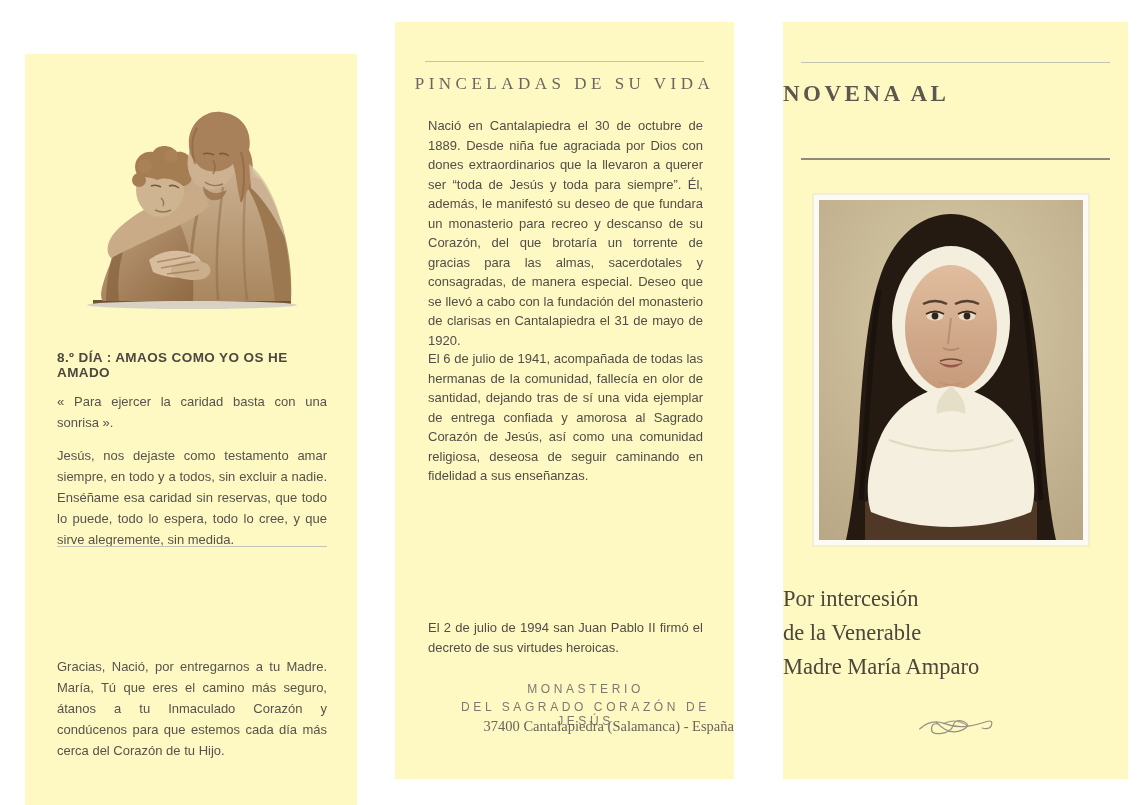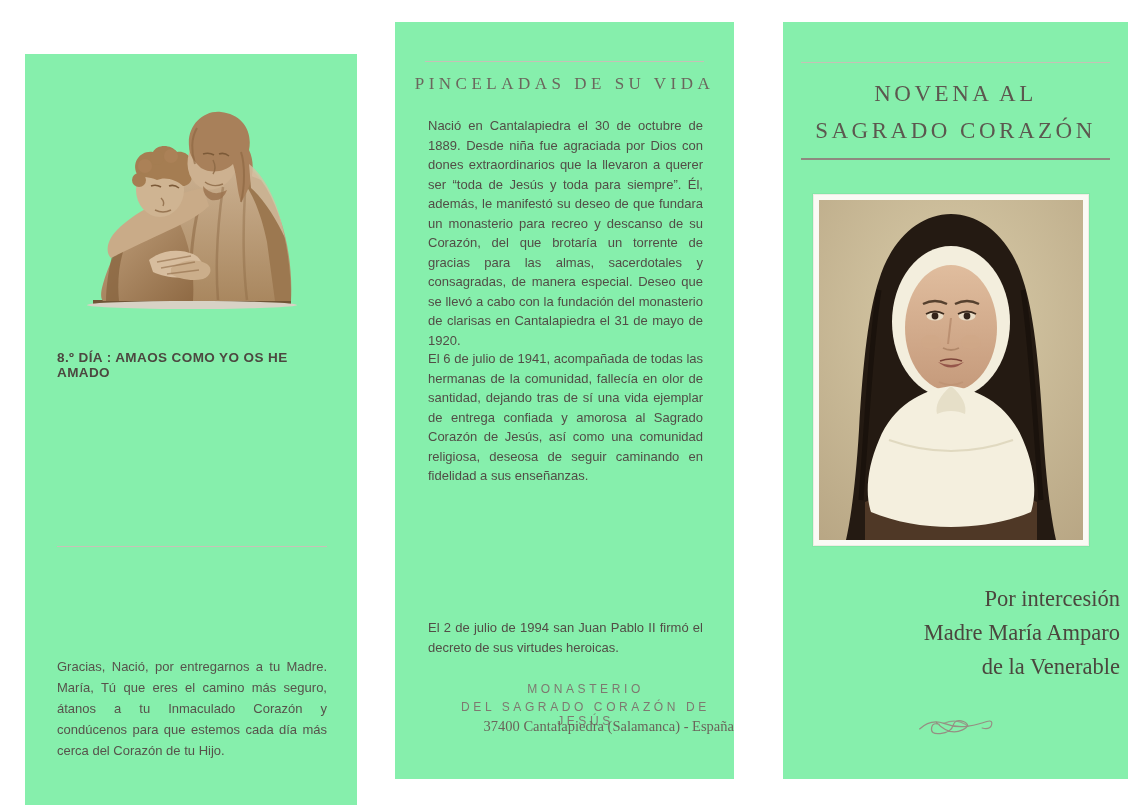--- a/index.html
+++ b/index.html
@@ -4,21 +4,21 @@
 <style>
   * { margin:0; padding:0; box-sizing:border-box; }
   html,body { background:#ffffff; }
   .page {
     position:relative; width:1140px; height:805px;
     background:#ffffff; overflow:hidden;
     font-family:"Liberation Sans", sans-serif;
   }
   .panel {
     position:absolute; top:22px; height:757px;
-    background:#86efac;
+    background:#fef9c3;
   }
   #panel-left  { left:25px;  width:332px;margin-top:32px; }
   #panel-mid   { left:395px; width:339px; }
   #panel-right { left:783px; width:345px; }
 
   
   .sculpture-wrap { position:absolute; left:28px; top:48px; width:276px; height:216px; }
   .day-heading {
     position:absolute; left:32px; right:30px;
     font-size:13.5px; font-weight:600; letter-spacing:.4px;
@@ -51,33 +51,33 @@
     font-size:12px; letter-spacing:3.6px; color:#7e7970;margin-left:42px;
   }
   .foot-serif {
     position:absolute; left:0; right:0; text-align:right;
     font-family:"Liberation Serif", serif;
     font-size:14.5px; color:#6a645a;
   }
 
   
   .cover-title {
-    position:absolute; left:0; right:0; top:53px; text-align:center;
-    font-family:"Liberation Serif", serif;
-    font-size:23px; letter-spacing:3.5px; line-height:37px; color:#5c574f;
+    position:absolute; left:0; right:0; top:53px; text-align:left;
+    font-family:"Liberation Serif", serif;
+    font-size:23px; letter-spacing:3.5px; line-height:37px; color:#5c574f;font-weight:bold;
   }
   .rule-dark { position:absolute; left:18px; right:18px; top:136px; height:0; border-top:2.5px solid #8e897f; }
   .photo-frame {
     position:absolute; left:30px; top:172px; width:276px; height:352px;
     background:#fbfaf5; border:1px solid #efece4;
     box-shadow:0 0 0 1px rgba(0,0,0,.03);
     padding:5px;
   }
   .cover-caption {
-    position:absolute; left:0; right:8px; top:560px; text-align:right;
+    position:absolute; left:0; right:8px; top:560px; text-align:left;
     font-family:"Liberation Serif", serif;
     font-size:22.5px; line-height:34px; color:#4b463e;
   }
   .flourish-wrap { position:absolute; left:0; right:0; top:692px; text-align:center; }
 </style>
 </head>
 <body>
 
 <div class="page">
 
@@ -130,20 +130,22 @@
         <path d="M150 52 Q156 50 161 53 M166 52 Q171 50 176 54" stroke="#7c5a38" stroke-width="1.6" fill="none"></path>
         <path d="M160 58 Q164 66 160 72 M152 80 Q160 86 170 82" stroke="#8a6644" stroke-width="1.4" fill="none" opacity=".8"></path>
 
         <path d="M150 84 Q160 96 174 88 Q170 100 158 98 Q150 94 150 84 Z" fill="#9c7450" opacity=".85"></path>
 
         <path d="M196 62 C214 76 226 104 232 136 C224 118 210 96 198 86 Z" fill="#d6c0a2" opacity=".8"></path>
       </svg>
     </div>
 
     <div class="day-heading" style="top:296px">8.º DÍA :  AMAOS COMO YO OS HE AMADO</div>
+    <div class="quote" style="top:337px">« Para ejercer la caridad basta con una sonrisa ».</div>
+    <div class="prayer" style="top:391px">Jesús, nos dejaste como testamento amar siempre, en todo y a todos, sin excluir a nadie. Enséñame esa caridad sin reservas, que todo lo puede, todo lo espera, todo lo cree, y que sirve alegremente, sin medida.</div>
 
     <div class="divider" style="top:492px"></div>
 
     <div class="prayer" style="top:602px">Gracias, Nació, por entregarnos a tu Madre. María, Tú que eres el camino más seguro, átanos a tu Inmaculado Corazón y condúcenos para que estemos cada día más cerca del Corazón de tu Hijo.</div>
   </div>
 
   <div class="panel" id="panel-mid">
     <div class="rule-light" style="left:30px; right:30px; top:39px"></div>
     <div class="mid-title" style="top:52px">PINCELADAS DE SU VIDA</div>
 
@@ -153,21 +155,20 @@
 
     <div class="foot-caps" style="top:660px">MONASTERIO</div>
     <div class="foot-caps" style="top:678px">DEL SAGRADO CORAZÓN DE JESÚS</div>
     <div class="foot-serif" style="top:696px">37400 Cantalapiedra (Salamanca) - España</div>
   </div>
 
   <div class="panel" id="panel-right">
     <div class="rule-light" style="left:18px; right:18px; top:40px"></div>
     <div class="cover-title">
       <div>NOVENA AL</div>
-      <div>SAGRADO CORAZÓN</div>
     </div>
     <div class="rule-dark"></div>
 
     <div class="photo-frame">
       <svg viewBox="0 0 264 340" width="264" height="340">
         <defs>
           <radialGradient id="sepia" cx="50%" cy="35%" r="85%">
             <stop offset="0" stop-color="#d9cca9"></stop>
               <stop offset="1" stop-color="#b7a583"></stop>
           </radialGradient>
@@ -209,22 +210,22 @@
         <path d="M46 340 L46 302 C78 288 108 282 132 282 C156 282 186 288 218 302 L218 340 Z" fill="#4f3826"></path>
 
         <path d="M132 186 C102 190 74 206 60 240 C48 268 46 294 52 312 C76 322 104 327 132 327 C160 327 188 322 212 312 C218 294 216 268 204 240 C190 206 162 190 132 186 Z" fill="#f4efde"></path>
         <path d="M70 240 Q132 262 194 240" stroke="#ded6bd" stroke-width="2" fill="none" opacity=".9"></path>
         <path d="M132 186 C120 196 116 206 118 214 C126 210 138 210 146 214 C148 206 144 196 132 186 Z" fill="#e6dfc8"></path>
       </svg>
     </div>
 
     <div class="cover-caption">
       <div>Por intercesión</div>
+      <div>de la Venerable</div>
       <div>Madre María Amparo</div>
-      <div>de la Venerable</div>
     </div>
 
     <div class="flourish-wrap">
       <svg viewBox="0 0 90 30" width="84" height="28">
         <g stroke="#968f83" stroke-width="1.3" fill="none" stroke-linecap="round">
           <path d="M6 16 Q 18 5, 32 10 Q 45 15, 58 13 Q 70 11, 78 8 Q 85 6, 83 12 Q 81 17, 73 15"></path>
           <path d="M24 9 Q 38 24, 52 17 Q 62 12, 53 8 Q 44 5, 42 12 Q 40 20, 28 21 Q 17 22, 19 14 Q 20 9, 27 11"></path>
           <path d="M32 10 Q 46 4, 58 13" opacity=".8"></path>
         </g>
       </svg>

